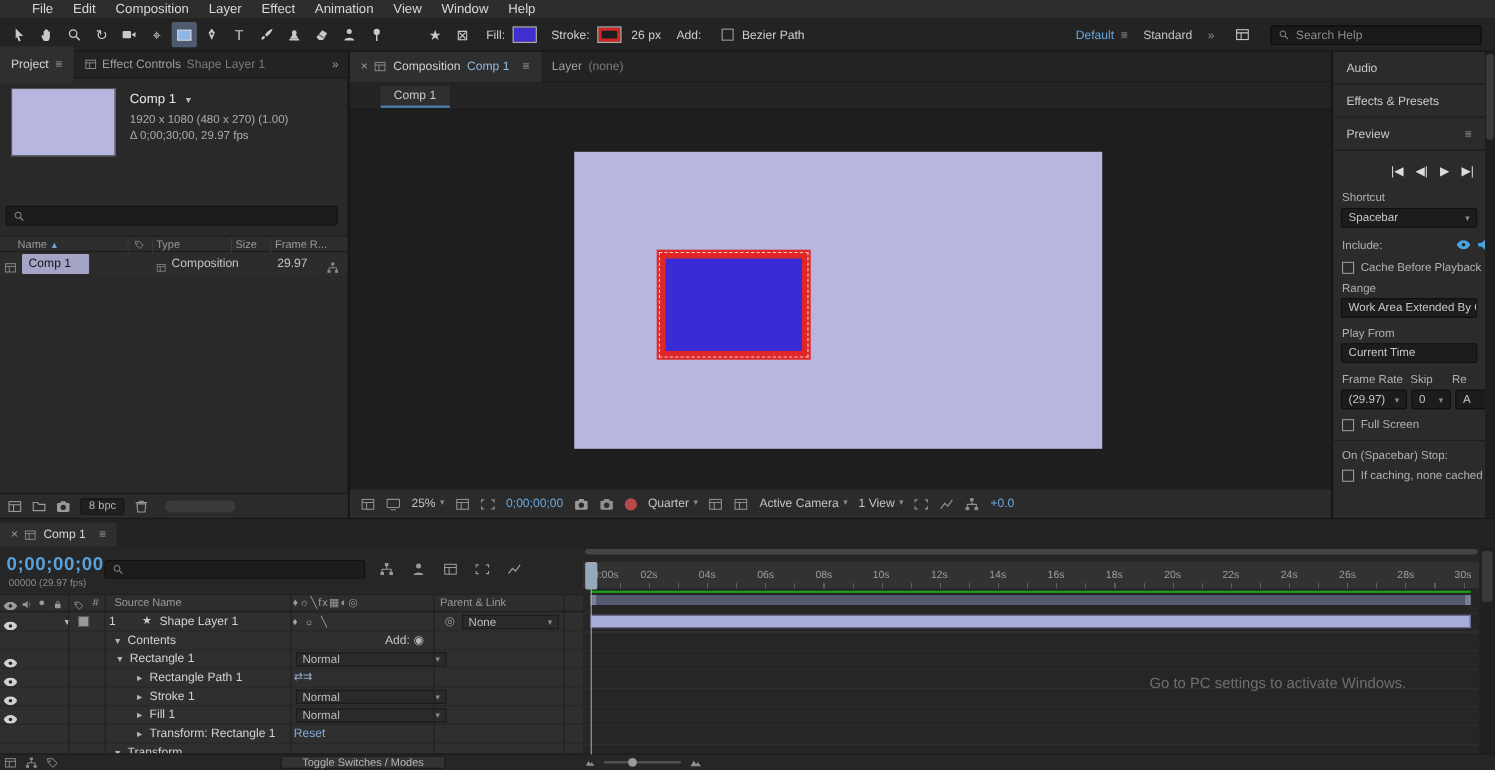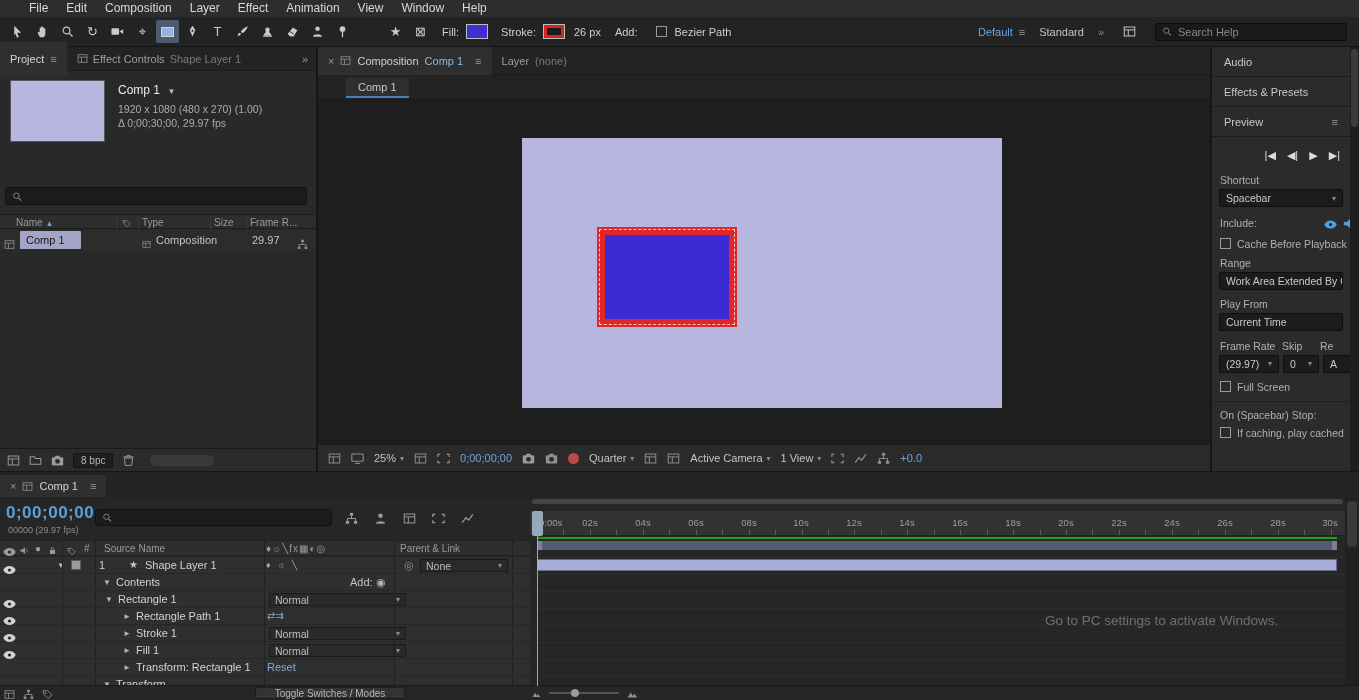--- a/index.html
+++ b/index.html
@@ -63,21 +63,21 @@
   .x{color:#9a9a9a}
   .ctab.plain{color:#9d9d9d;background:none}
   .cchipbar{height:25px;background:#232323;border-bottom:1px solid #1a1a1a;position:relative}
   .cchip{position:absolute;left:28px;top:3px;padding:3px 12px;background:#2f2f2f;color:#c9c9c9;border-bottom:2px solid #4a7fb5}
   .cviewer{position:absolute;top:53px;left:0;width:892px;height:344px;background:#1e1e1e}
   .canvas{position:absolute;left:204px;top:38px;width:480px;height:270px;background:#b6b6df}
   .shape{position:absolute;left:75px;top:89px;width:140px;height:100px;background:#e02626}
   .shape::after{content:"";position:absolute;inset:2px;border:1px dashed rgba(255,255,255,.75)}
   .shape-fill{position:absolute;inset:8px;background:#3a2bd4}
   .cfoot{position:absolute;bottom:0;left:0;width:892px;height:27px;background:#2b2b2b;border-top:1px solid #191919;display:flex;align-items:center;gap:10px;padding:0 10px;color:#9a9a9a}
-  .ddtext{display:flex;align-items:center;color:#c3c3c3}
+  .ddtext{display:flex;align-items:flex-start;color:#c3c3c3}
   .timeblue{color:#6aa6dc}
   .channels{width:11px;height:11px;border-radius:50%;background:#b84a4a;display:inline-block}
   
   #right-panel{position:absolute;top:47px;left:1212px;width:138px;height:424px;background:#2b2b2b;overflow:hidden}
   .rp-sec{height:30px;border-bottom:1px solid #1c1c1c;display:flex;align-items:center;padding:0 12px;color:#c9c9c9}
   .rp-sec .hamb{margin-left:auto}
   .rp-body{padding-top:4px}
   .transport{display:flex;justify-content:flex-end;gap:11px;padding:8px 10px 9px;font-size:11px;color:#dcdcdc}
   .rp-label{padding:3px 8px 2px;font-size:10.5px;color:#b0b0b0;white-space:nowrap}
   .rp-dd{height:18px;background:#1c1c1c;border:1px solid #0f0f0f;border-radius:2px;display:flex;align-items:center;justify-content:space-between;margin:1px 7px 5px;padding:0 6px;font-size:10.5px;color:#c8c8c8;white-space:nowrap;overflow:hidden}
@@ -556,21 +556,21 @@
           </div>
       </div>
       <div class="rp-chk">
         <span class="chk"></span>
         <span>Full Screen</span>
       </div>
       <div class="rp-hr"></div>
       <div class="rp-label">On (Spacebar) Stop:</div>
       <div class="rp-chk">
         <span class="chk"></span>
-        <span>If caching, play cached</span>
+        <span>If caching, none cached</span>
       </div>
     </div>
   </div>
   <div id="main-scrollbar">
       <div class="thumb"></div>
     </div>
 
   <div id="timeline">
     <div class="tl-tabbar">
       <div class="tl-tab">

